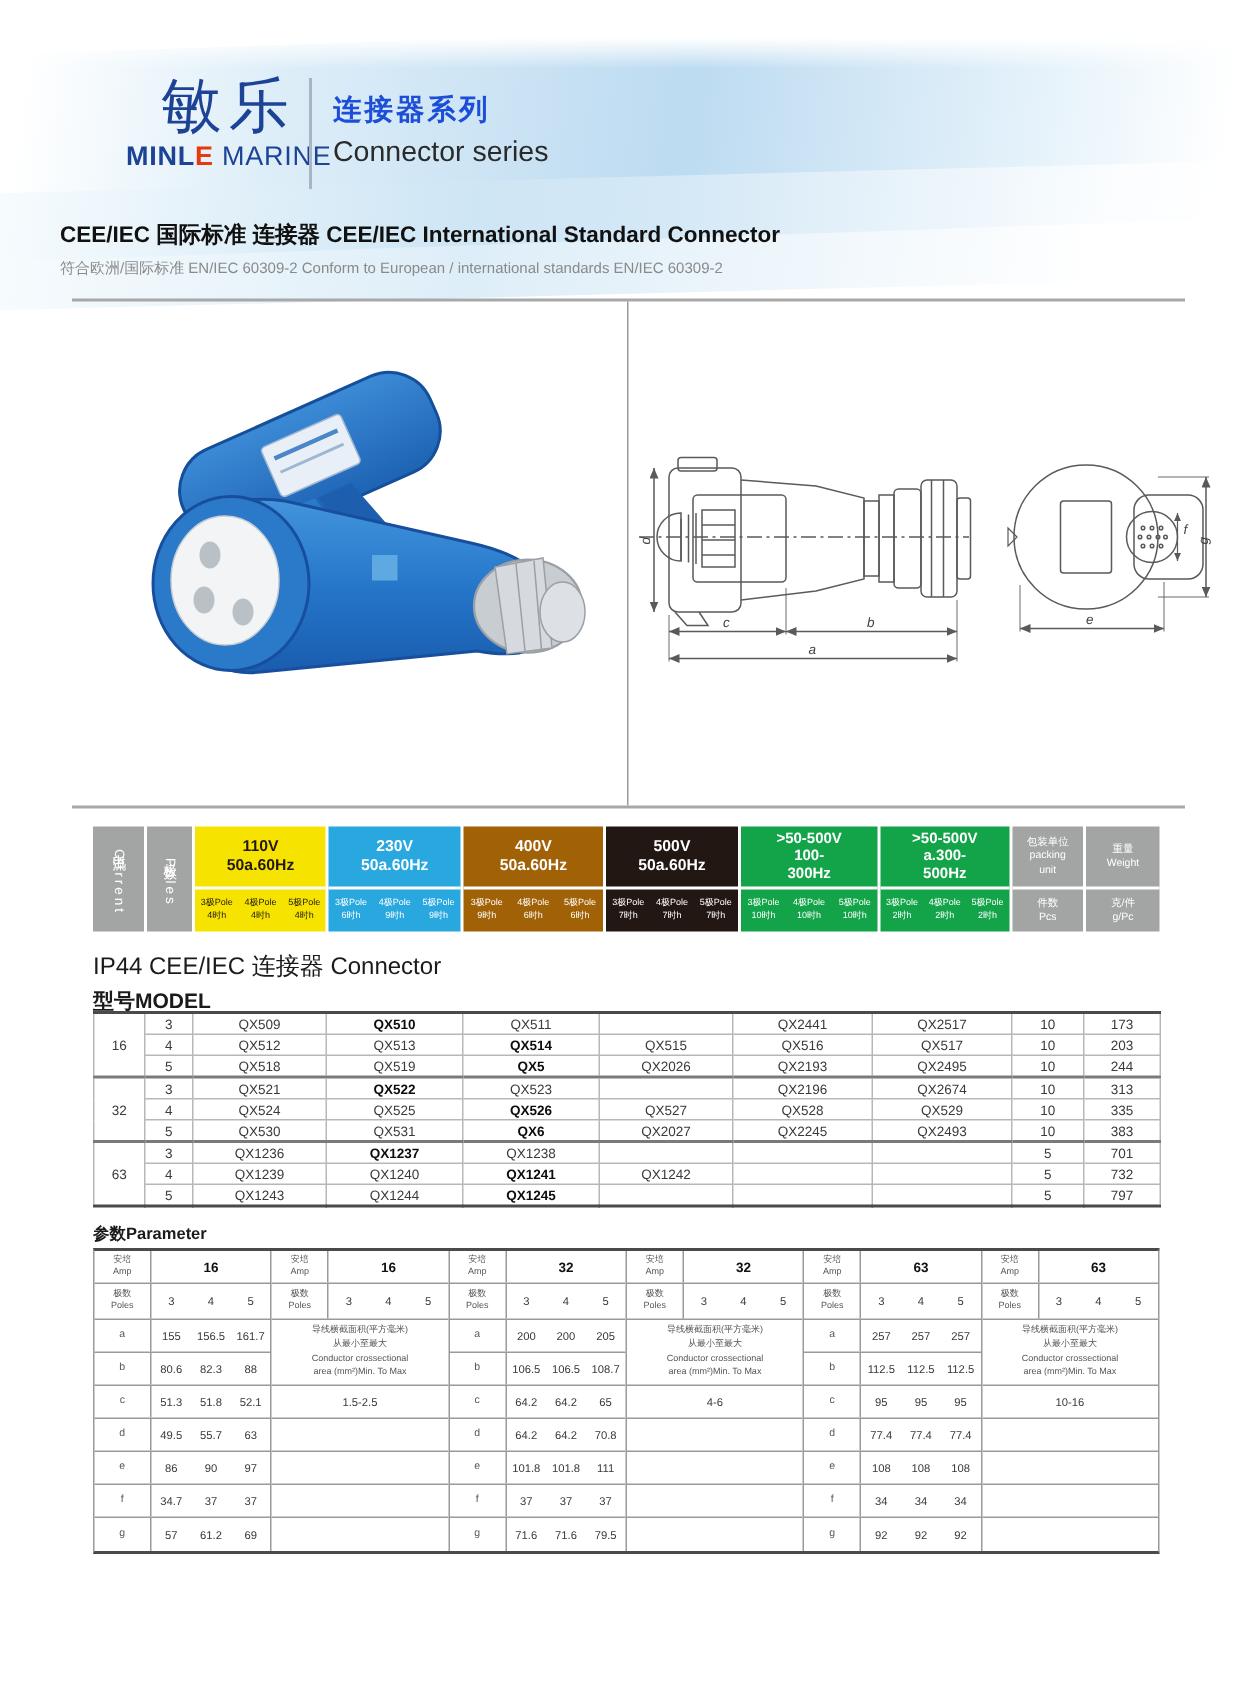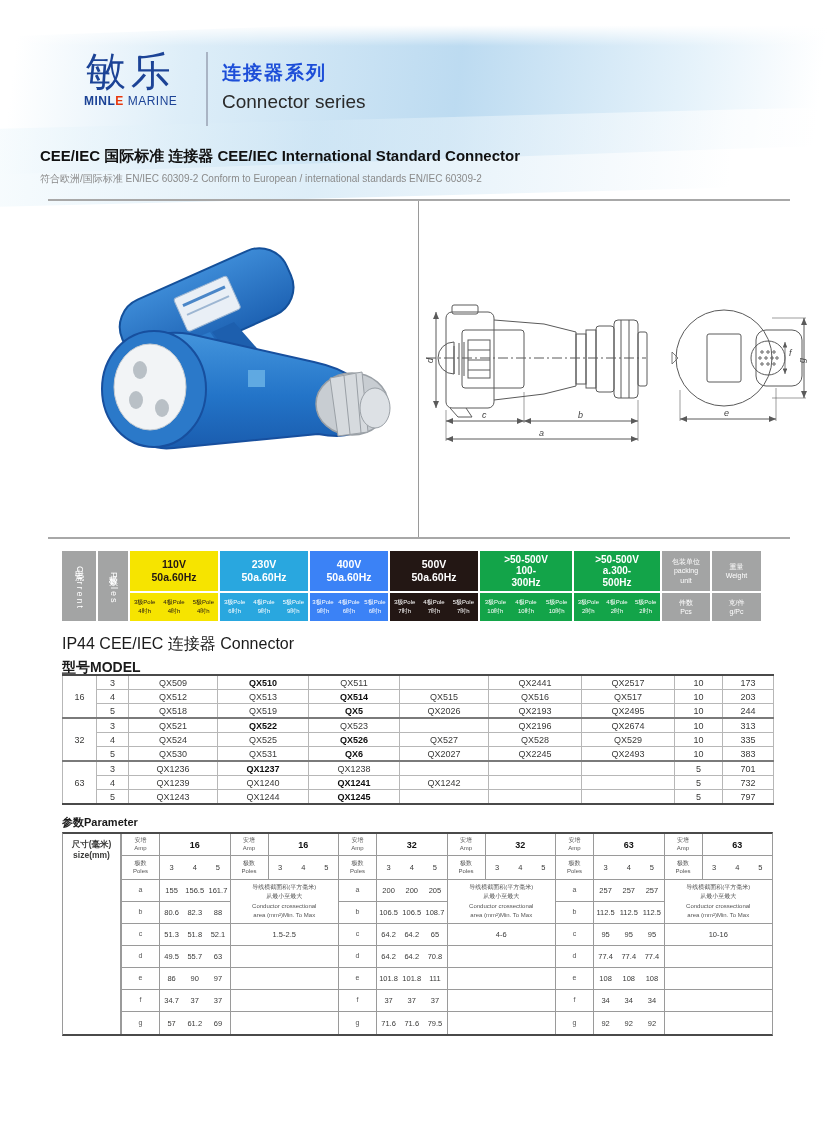--- a/index.html
+++ b/index.html
@@ -8,21 +8,21 @@
   .abs{position:absolute}
   
   .bg1{left:0;top:22px;width:830px;height:138px;transform:skewY(-2deg);
        background:linear-gradient(97deg,#ffffff 2%,#dcedf8 22%,#b9d9f0 55%,#e3f1fa 82%,#ffffff 98%);opacity:.95}
   .bg2{left:0;top:118px;width:830px;height:78px;transform:skewY(-1.5deg);
        background:linear-gradient(95deg,#f3fafd 0%,#cfe6f5 38%,#ffffff 88%);opacity:.7}
   .bg0{left:0;top:0;width:830px;height:46px;background:linear-gradient(#ffffff 55%,rgba(255,255,255,0))}
   
   .logo{left:84px;top:50px;text-align:center}
   .logo-cn{font-size:40px;font-weight:normal;color:#1c4396;letter-spacing:5px;line-height:1.05}
-  .logo-en{font-size:12px;font-weight:bold;color:#1c4396;letter-spacing:.5px;margin-top:2px}
+  .logo-en{font-size:18px;font-weight:bold;color:#1c4396;letter-spacing:.5px;margin-top:2px}
   .logo-en .accent{color:#e8380d}
   .logo-en .marine{font-weight:normal}
   .vdiv{left:206px;top:52px;width:2px;height:74px;background:#a9b4c4}
   .series{left:222px;top:60px}
   .series-cn{font-size:19px;font-weight:bold;color:#1d4ed8;letter-spacing:2px}
   .series-en{font-size:19px;color:#2a2a2a;margin-top:5px}
   
   .title{left:40px;top:147px;font-size:15px;font-weight:bold;color:#111}
   .subtitle{left:40px;top:172px;font-size:10px;color:#8a8a8a}
   
@@ -251,21 +251,21 @@
         <div class="vg-mini">
           <div>4极Pole</div>
           <div>9时h</div>
         </div>
         <div class="vg-mini">
           <div>5极Pole</div>
           <div>9时h</div>
         </div>
       </div>
     </div>
-    <div class="bcol vgroup" style="width: 78px; background: #3b82f6; color: rgb(255, 255, 255);">
+    <div class="bcol vgroup" style="width: 94px; background: #a16207; color: rgb(255, 255, 255);">
       <div class="vg-top">
         <div>400V</div>
         <div>50a.60Hz</div>
       </div>
       <div class="vg-bot">
         <div class="vg-mini">
           <div>3极Pole</div>
           <div>9时h</div>
         </div>
         <div class="vg-mini">
@@ -481,24 +481,20 @@
           <td></td>
           <td>5</td>
           <td>797</td>
         </tr>
       </tbody>
   </table>
 </div>
 
 <div class="abs param-heading">参数Parameter</div>
 <div class="abs param-table">
-    <div class="p-left">
-      <div>尺寸(毫米)</div>
-      <div>size(mm)</div>
-    </div>
     <div class="pgroup">
       <div class="p-row p-h1">
         <div class="p-lab">
           <div>安培</div>
           <div>Amp</div>
         </div>
         <div class="p-amp">16</div>
       </div>
       <div class="p-row p-h2">
         <div class="p-lab">

